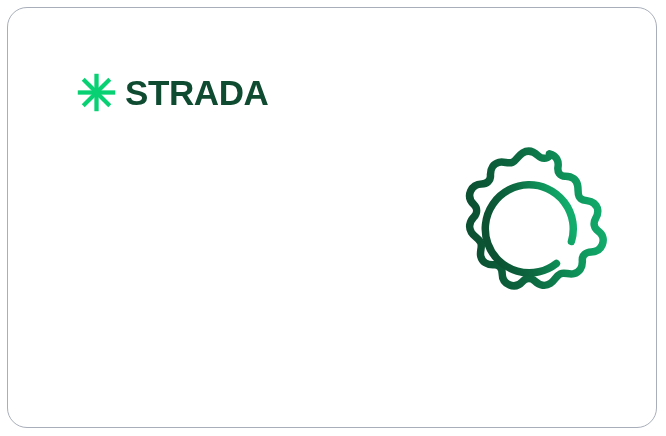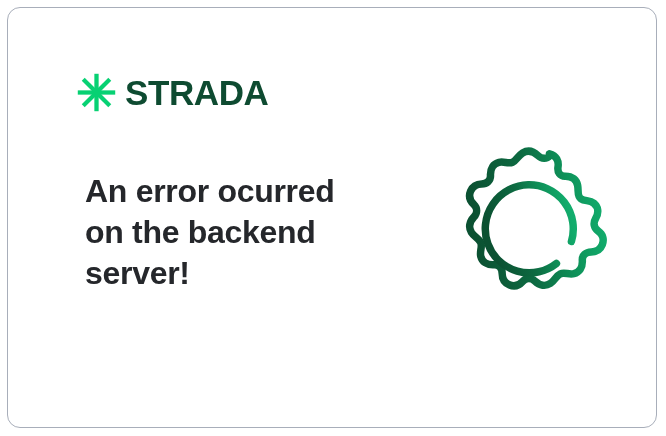--- a/index.html
+++ b/index.html
@@ -25,21 +25,21 @@
   
   .error-card {
     position: absolute;
     left: 7px;
     top: 7px;
     width: 650px;
     height: 421px;
     box-sizing: border-box;
     background: #ffffff;
     border: 1px solid #a8aeba;
-    border-radius: 13px;
+    border-radius: 20px;
     overflow: hidden;
   }
 
   
   .brand-lockup {
     position: absolute;
     left: 69px;
     top: 65px;
     display: flex;
     align-items: center;
@@ -118,25 +118,20 @@
             <rect x="71" y="-14" width="11" height="42" transform="rotate(45 76.5 7)"></rect>
             <rect x="18" y="72" width="11" height="42" transform="rotate(45 23.5 93)"></rect>
             <rect x="71" y="72" width="11" height="42" transform="rotate(-45 76.5 93)"></rect>
           </g>
         </svg>
       </span>
 
       <span class="brand-wordmark">STRADA</span>
     </div>
 
-    <div class="error-message">
-      <div>An error ocurred</div>
-      <div>on the backend</div>
-      <div>server!</div>
-    </div>
 
     <div class="gear-illustration">
       <svg viewBox="0 0 172 172" aria-hidden="true">
         <defs>
           <linearGradient id="gearGrad" x1="0.08" y1="0.62" x2="0.96" y2="0.30">
             <stop offset="0" stop-color="#0b5132"></stop>
             <stop offset="0.42" stop-color="#0d6b42"></stop>
             <stop offset="0.72" stop-color="#0e9159"></stop>
             <stop offset="1" stop-color="#12ad6d"></stop>
           </linearGradient>

